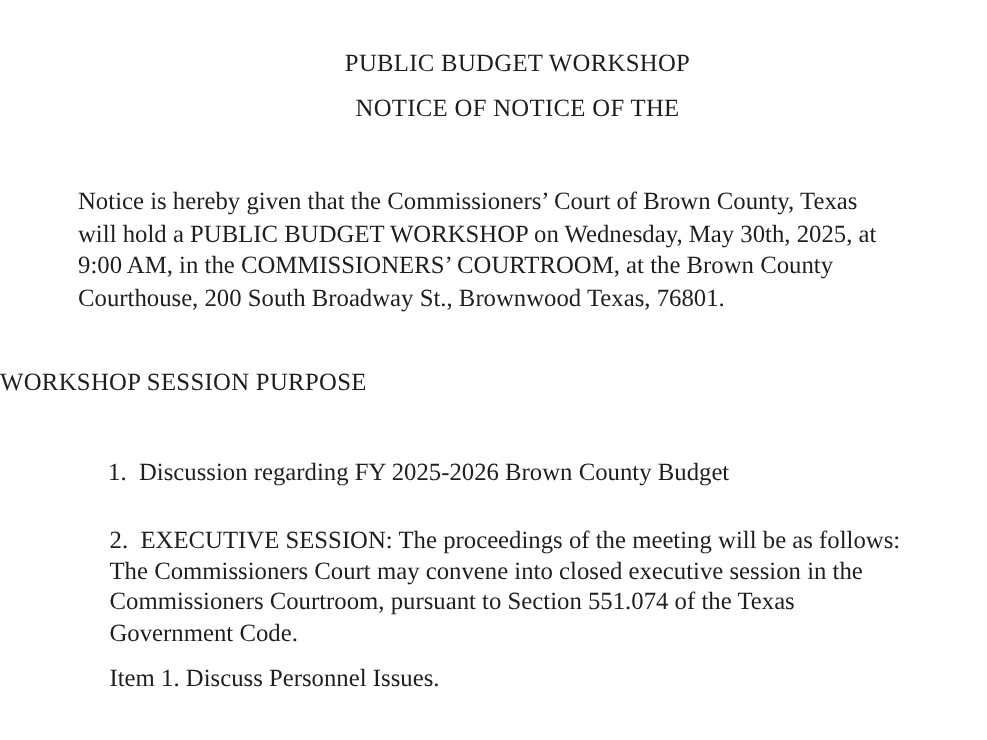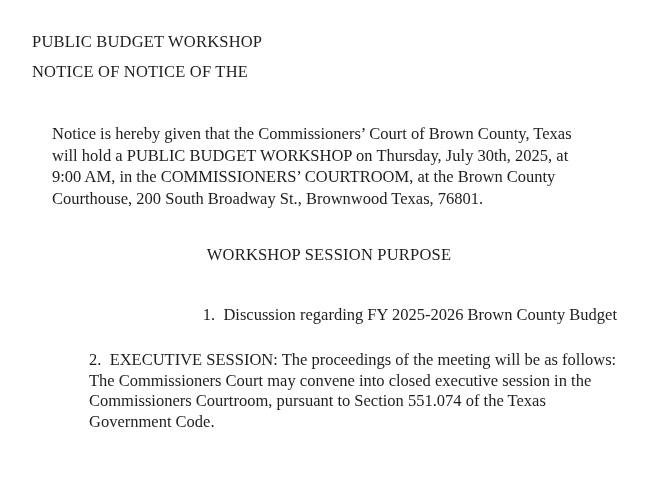--- a/index.html
+++ b/index.html
@@ -16,20 +16,21 @@
     color: #1e1e1e;
     overflow: hidden;
   }
   .title-block {
     position: absolute;
     top: 27px;
     left: 0;
     right: 0;
   }
   .title-line {
+    text-align: center;
     font-size: 16.5px;
     line-height: 30px;
     letter-spacing: 0.2px;
     white-space: nowrap;
     padding-left: 32px;
   }
   .para {
     position: absolute;
     margin: 0;
     font-size: 16.5px;
@@ -39,65 +40,64 @@
     top: 123px;
     left: 52px;
     width: 556px;
     line-height: 21.5px;
   }
   .section-heading {
     position: absolute;
     top: 244px;
     left: 0;
     right: 0;
-    text-align: center;
+    text-align: left;
     font-size: 16.5px;
     line-height: 21px;
     letter-spacing: 0.2px;
     white-space: nowrap;
   }
   .item-1 {
     top: 304px;
     left: 72px;
     width: 545px;
     line-height: 21px;
-    text-align: right;
   }
   .item-2 {
     top: 350px;
     left: 73px;
     width: 545px;
     line-height: 20.5px;
-    margin-left: 16px;
   }
   .closing-item {
     top: 441px;
     left: 73px;
     width: 545px;
     line-height: 21px;
   }
 </style>
 </head>
 <body>
 
 <div class="page">
 
   <div class="title-block">
     <div class="title-line">PUBLIC BUDGET WORKSHOP</div>
     <div class="title-line">NOTICE OF NOTICE OF THE</div>
   </div>
 
   <p class="para notice-paragraph">Notice is hereby given that the Commissioners’ Court of Brown County, Texas
-will hold a PUBLIC BUDGET WORKSHOP on Thursday, July 30th, 2025, at
+will hold a PUBLIC BUDGET WORKSHOP on Wednesday, May 30th, 2025, at
 9:00 AM, in the COMMISSIONERS’ COURTROOM, at the Brown County
 Courthouse, 200 South Broadway St., Brownwood Texas, 76801.</p>
 
   <div class="section-heading">WORKSHOP SESSION PURPOSE</div>
 
   <p class="para item-1">1.  Discussion regarding FY 2025-2026 Brown County Budget</p>
 
   <p class="para item-2">2.  EXECUTIVE SESSION: The proceedings of the meeting will be as follows:
 The Commissioners Court may convene into closed executive session in the
 Commissioners Courtroom, pursuant to Section 551.074 of the Texas
 Government Code.</p>
 
+  <p class="para closing-item">Item 1. Discuss Personnel Issues.</p>
 
 </div>
 
 </body></html>

